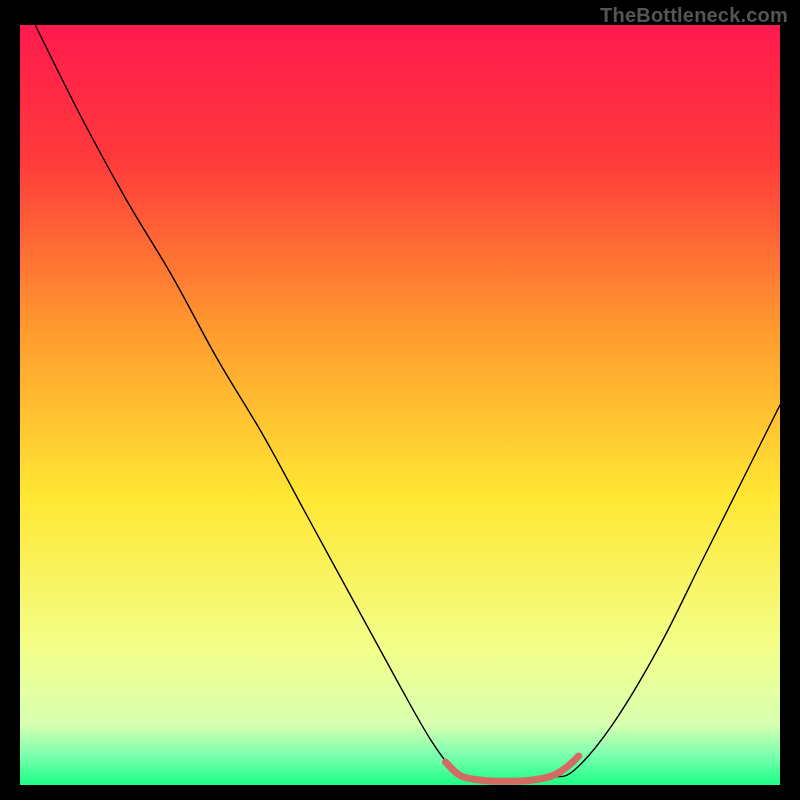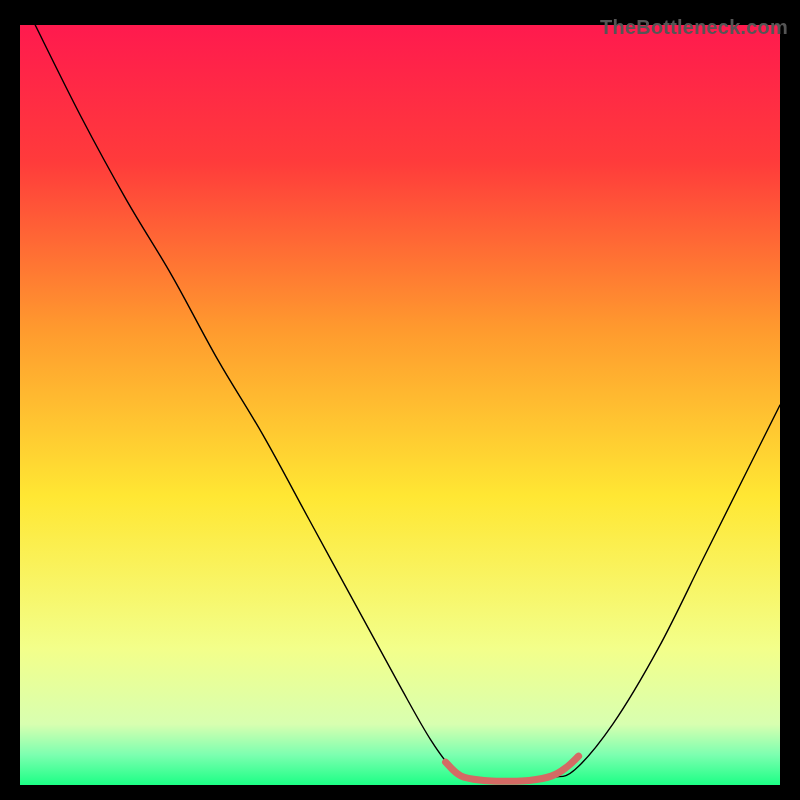--- a/index.html
+++ b/index.html
@@ -5,21 +5,21 @@
   * { margin: 0; padding: 0; box-sizing: border-box; }
   html, body { width: 800px; height: 800px; background: #000; overflow: hidden; }
   .stage {
     position: relative;
     width: 800px;
     height: 800px;
     background: #000;
   }
   .watermark {
     position: absolute;
-    top: 16px;
+    top: 4px;
     right: 12px;
     font-family: Arial, Helvetica, sans-serif;
     font-size: 20px;
     font-weight: 600;
     color: #555;
     letter-spacing: 0.2px;
     z-index: 10;
   }
   .plot {
     position: absolute;

